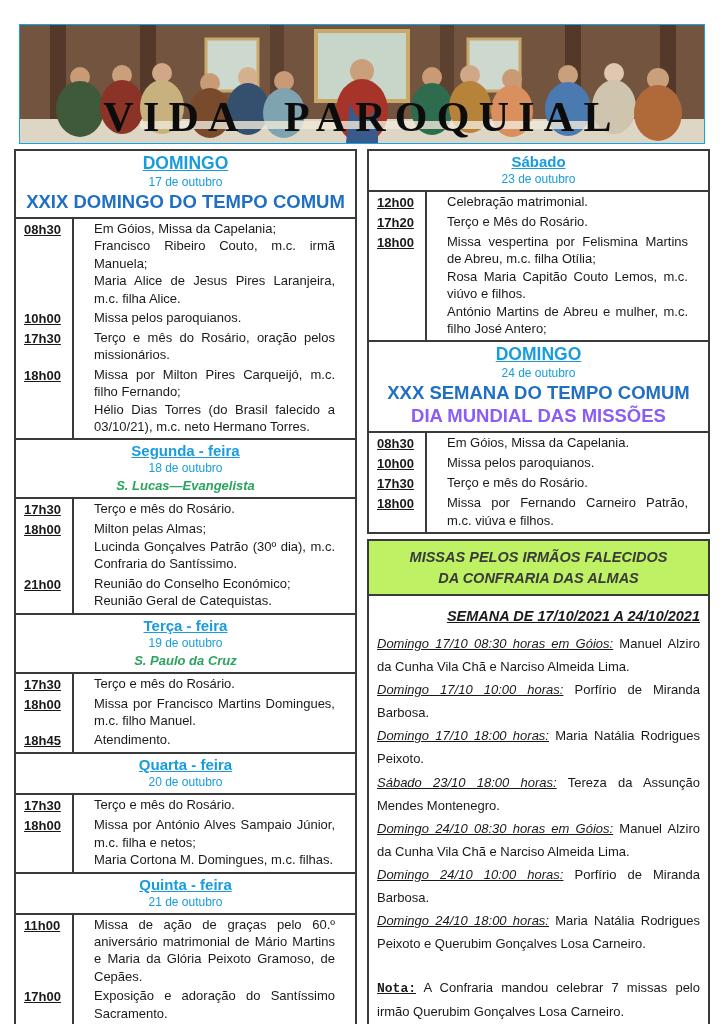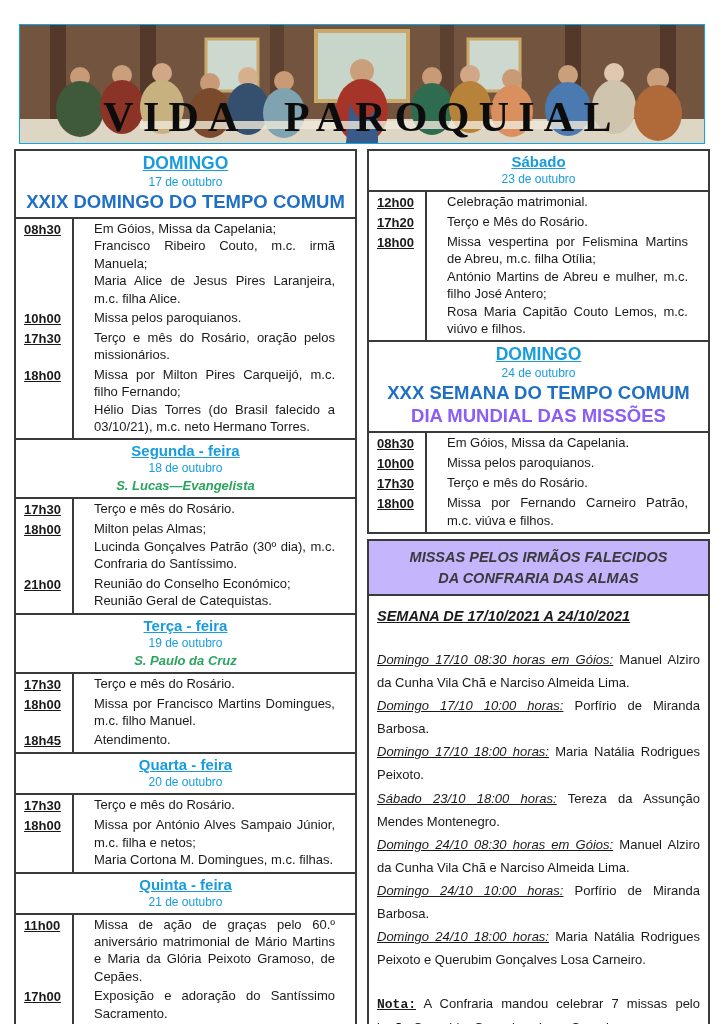--- a/index.html
+++ b/index.html
@@ -32,26 +32,26 @@
   .daytable{}
   .trow{display:flex;align-items:stretch;}
   .tcell.time{flex:0 0 46px;border-right:2px solid #3a3a3a;padding:1px 2px 1px 8px;}
   .time-text{font-weight:bold;text-decoration:underline;font-size:13px;}
   .tcell.desc{flex:1;min-width:0;padding:1px 20px;text-align:justify;}
   .tcell.desc p{margin:0;font-size:13px;line-height:1.34;}
   .trow:last-child .tcell{padding-bottom:3px;}
 
   
   .confraria{border:2px solid #3a3a3a;margin-top:5px;background:#fff;}
-  .banner{background:#c4b5fd;border-bottom:2px solid #3a3a3a;text-align:center;
+  .banner{background:#bef264;border-bottom:2px solid #3a3a3a;text-align:center;
           padding:6px 4px;font-weight:bold;font-style:italic;font-size:14.5px;
           color:#3a3a3a;line-height:1.4;}
   .confraria-body{padding:8px 8px 10px;}
-  .semana{text-align:left;font-weight:bold;font-style:italic;text-decoration:underline;
-          font-size:14.5px;margin:4px 0 24px;}
+  .semana{text-align:right;font-weight:bold;font-style:italic;text-decoration:underline;
+          font-size:14.5px;margin:4px 0 8px;}
   .entry{margin:0;text-align:justify;line-height:1.78;font-size:13px;}
   .entry .lead{font-style:italic;text-decoration:underline;}
   .note{margin:20px 0 0;text-align:justify;line-height:1.78;font-size:13px;}
   .note .note-lead{font-weight:bold;text-decoration:underline;font-family:Liberation Mono, monospace;}
 </style>
 </head>
 <body>
 
 <div class="page">
 
@@ -261,22 +261,22 @@
             <div class="trow">
               <div class="tcell time"><span class="time-text">17h20</span></div>
               <div class="tcell desc">
                 <p>Terço e Mês do Rosário.</p>
               </div>
             </div>
             <div class="trow">
               <div class="tcell time"><span class="time-text">18h00</span></div>
               <div class="tcell desc">
                 <p>Missa vespertina por Felismina Martins de Abreu, m.c. filha Otília;</p>
+                <p>Rosa Maria Capitão Couto Lemos, m.c. viúvo e filhos.</p>
                 <p>António Martins de Abreu e mulher, m.c. filho José Antero;</p>
-                <p>Rosa Maria Capitão Couto Lemos, m.c. viúvo e filhos.</p>
               </div>
             </div>
           </div>
         </section>
         <section class="daybox big">
           <div class="dayhead">
             <div class="dayname"><span class="dayname-text">DOMINGO</span></div>
             <div class="daydate">24 de outubro</div>
             <div class="subtitle">XXX SEMANA DO TEMPO COMUM</div>
             <div class="subtitle2">DIA MUNDIAL DAS MISSÕES</div>

